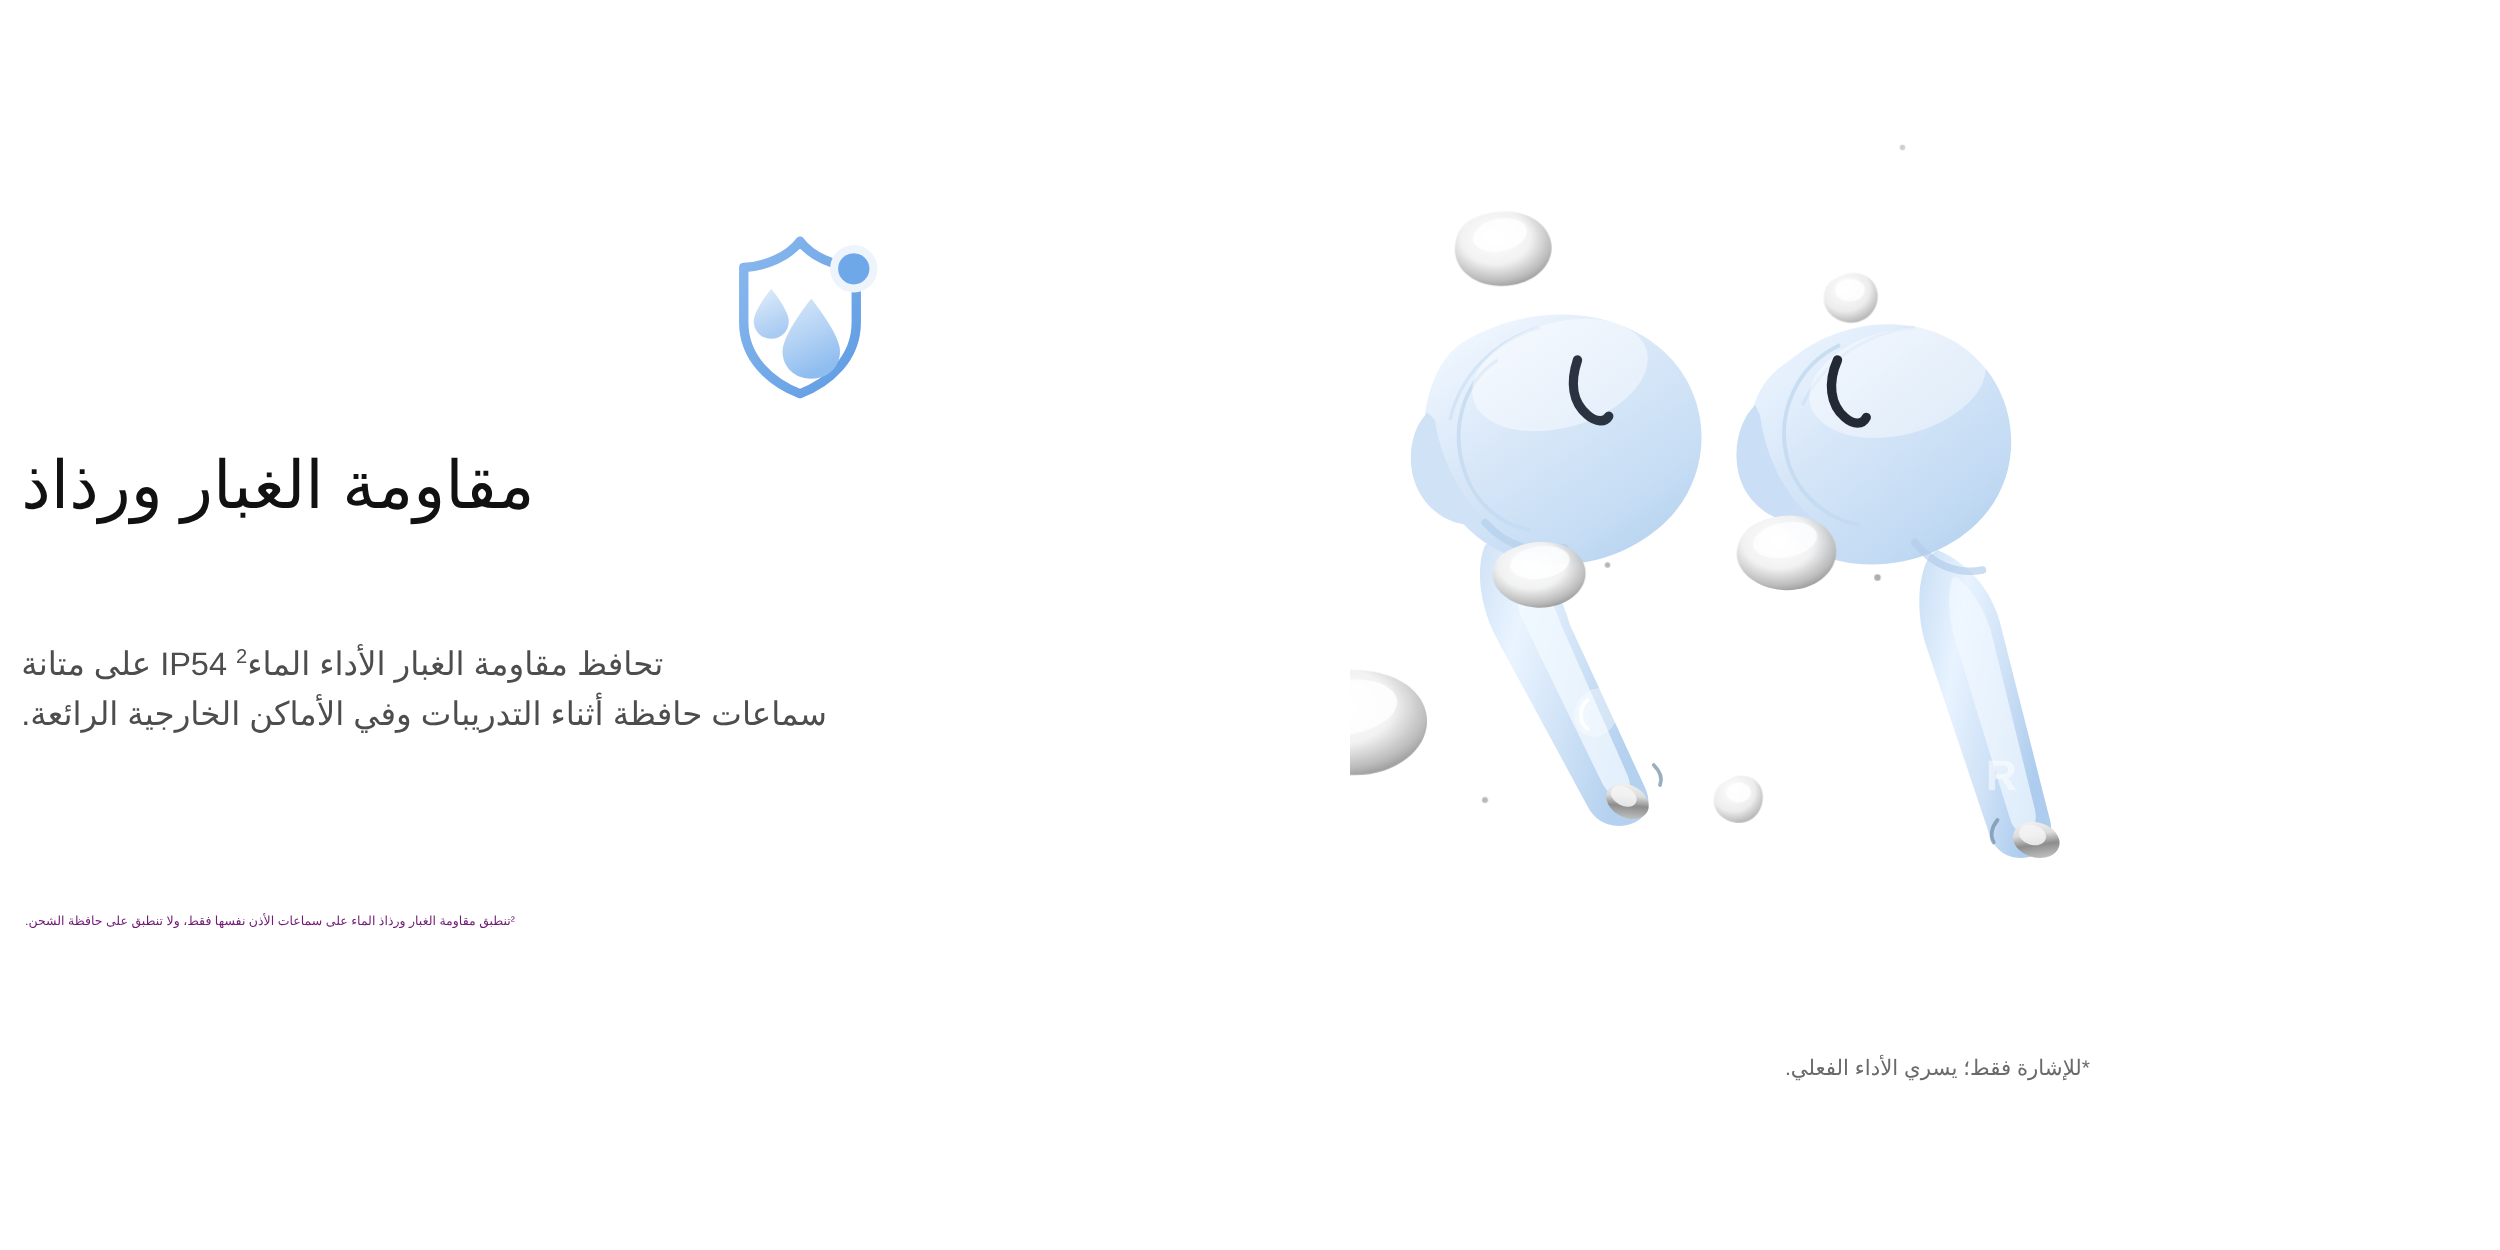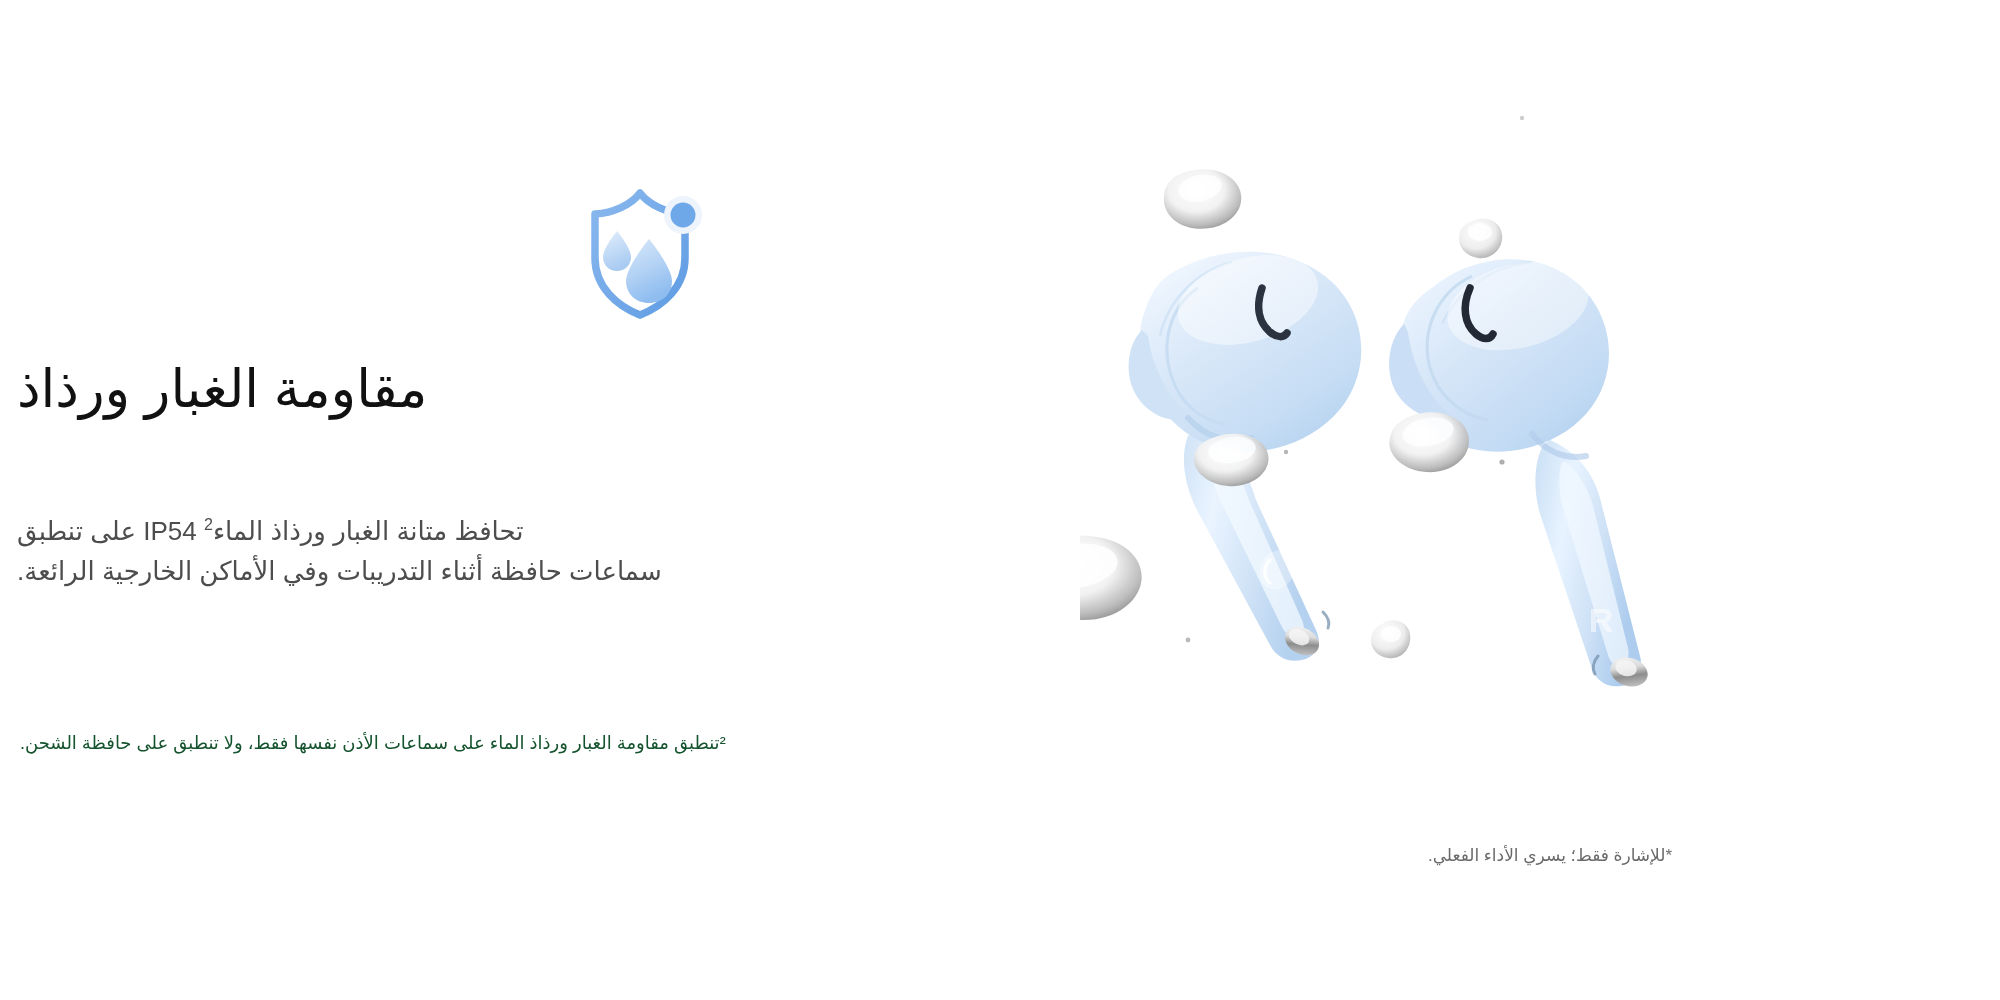--- a/index.html
+++ b/index.html
@@ -59,22 +59,22 @@
   }
   .body-copy .b1 { display:block; padding-left:12px; }
   .body-copy .b2 { display:block; padding-left:12px; }
   .body-copy sup { font-size:0.62em; vertical-align:super; }
 
   .footnote {
     position:absolute;
     right:0; top:730px;
     width:870px;
     text-align:left;
-    color:#14532d;
-    font-size:18px;
+    color:#701a75;
+    font-size:10px;
     line-height:1.5;
     direction:rtl;
     unicode-bidi:isolate;
     padding-left:10px;
   }
 
   
   .product-area {
     position:absolute;
     left:1080px; top:0;
@@ -128,21 +128,21 @@
         <circle cx="118" cy="32" r="19" fill="#eef4fb"></circle>
         <circle cx="118" cy="32" r="12.5" fill="#6fa8e8"></circle>
       </svg>
     </div>
 
     <h1 class="headline">
       <span class="l1">مقاومة الغبار ورذاذ</span>
     </h1>
 
     <div class="body-copy">
-      <span class="b1"><span>تحافظ متانة الغبار ورذاذ الماء</span><sup>2</sup><span> IP54 على تنطبق</span></span>
+      <span class="b1"><span>تحافظ مقاومة الغبار الأداء الماء</span><sup>2</sup><span> IP54 على متانة</span></span>
       <span class="b2">سماعات حافظة أثناء التدريبات وفي الأماكن الخارجية الرائعة.</span>
     </div>
 
     <div class="footnote"><span>²</span><span>تنطبق مقاومة الغبار ورذاذ الماء على سماعات الأذن نفسها فقط، ولا تنطبق على حافظة الشحن.</span></div>
   </div>
 
   <div class="product-area">
     <svg viewBox="0 0 920 1000" xmlns="http://www.w3.org/2000/svg">
       <defs>
         <linearGradient id="budBody" x1="0.15" y1="0" x2="0.9" y2="1">

